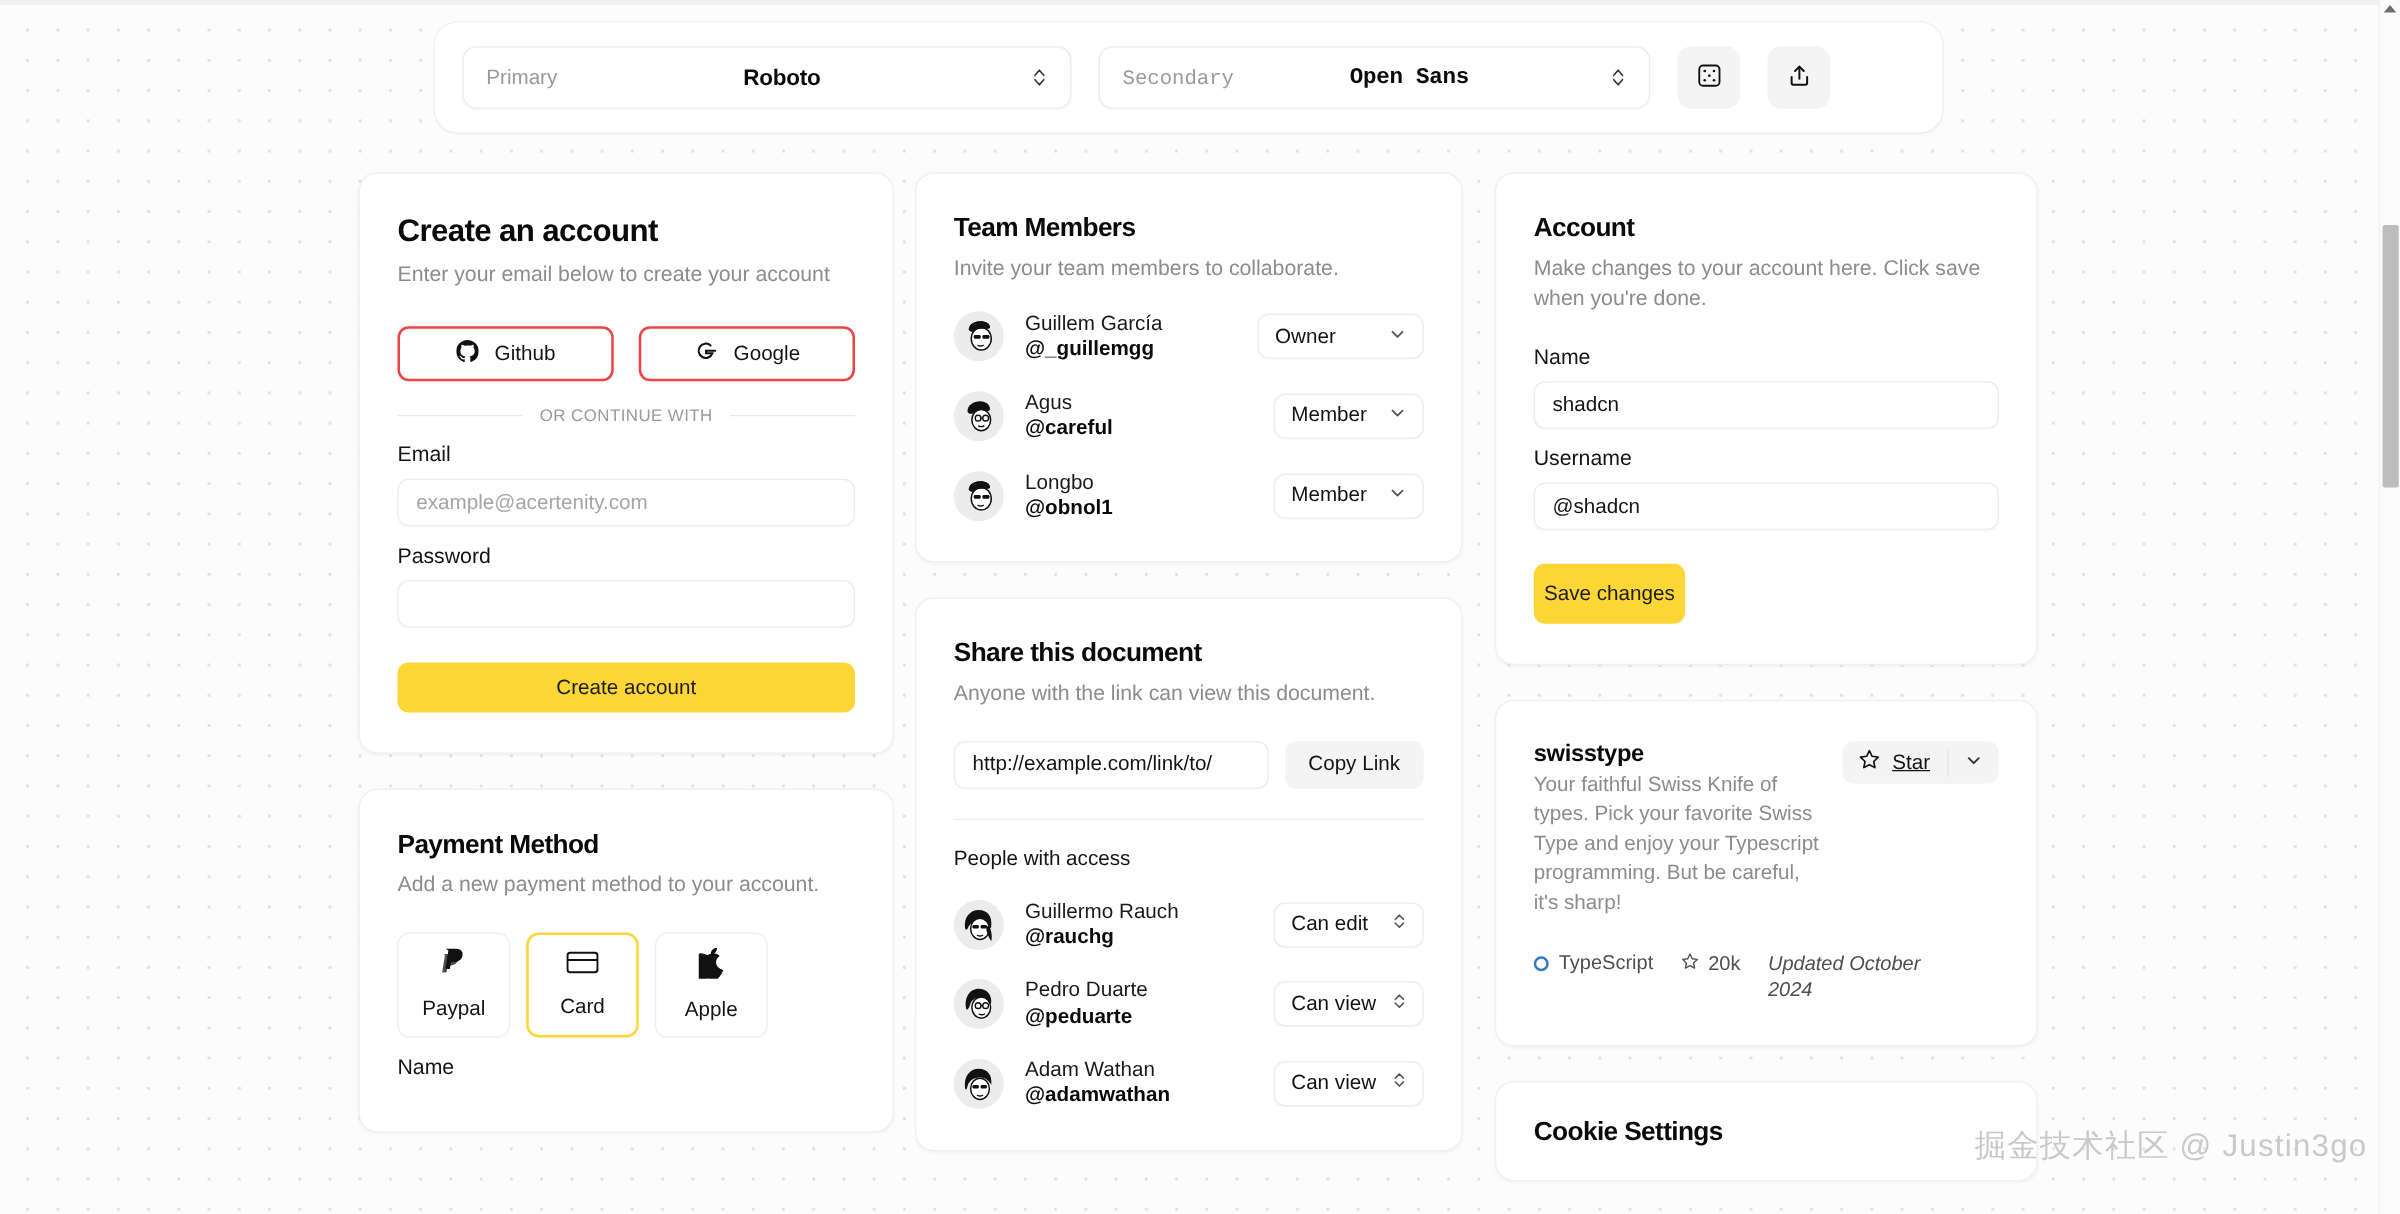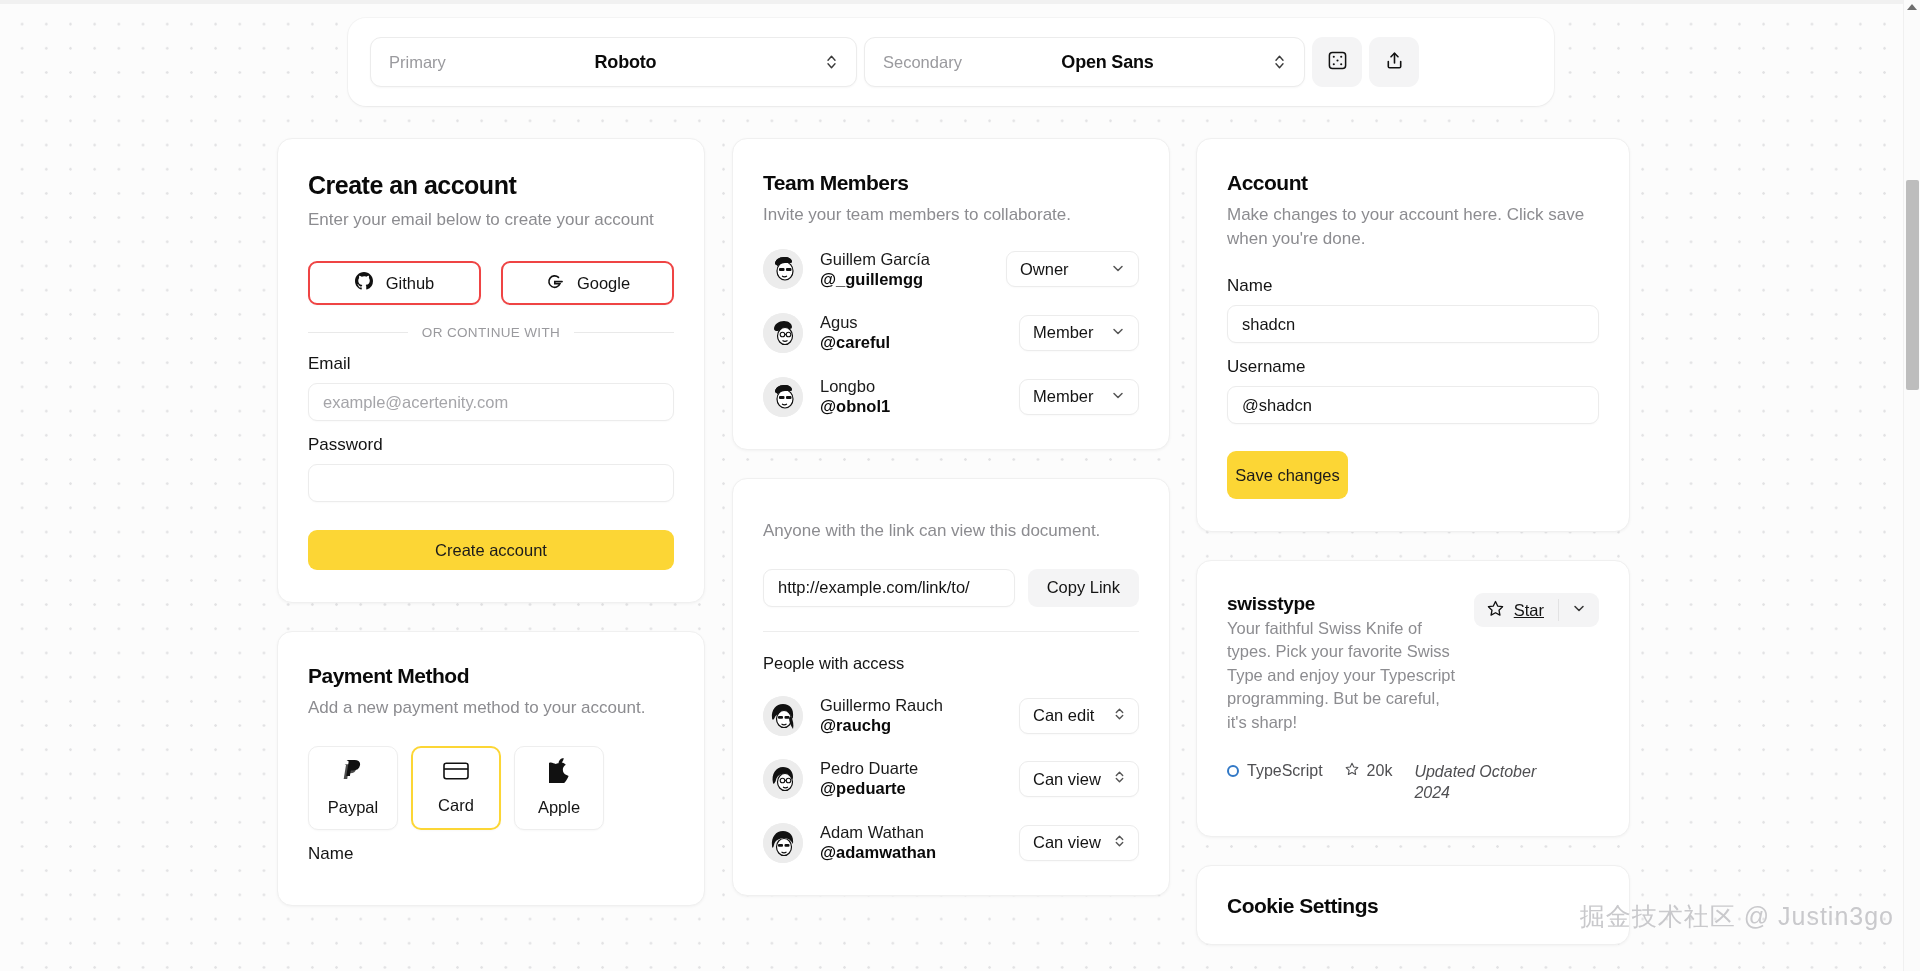--- a/index.html
+++ b/index.html
@@ -27,53 +27,53 @@
   .toolbar {
     position: absolute;
     left: 348px; top: 18px;
     width: 1206px; height: 88px;
     background: #ffffff;
     border-radius: 18px;
     box-shadow: 0 1px 3px rgba(0,0,0,0.055), 0 0 0 1px rgba(0,0,0,0.028);
     display: flex;
     align-items: center;
     padding: 0 22px;
-    gap: 7px;
+    gap: 22px;
   }
   .fontselect {
     height: 50px;
     background: #fff;
     border: 1px solid #ececec;
     border-radius: 11px;
     box-shadow: 0 1px 2px rgba(0,0,0,0.035);
     display: flex; align-items: center;
     padding: 0 18px;
     position: relative;
   }
   .fontselect.primary { width: 487px; }
-  .fontselect.secondary { width: 441px; }
+  .fontselect.secondary { width: 441px; font-family: Liberation Mono, monospace; }
   .fs-label { font-size: 16.5px; color: #9a9a9e; flex: 0 0 auto; }
   .fs-value {
     flex: 1; text-align: center;
     font-size: 18px; font-weight: 700; color: #0a0a0a;
     letter-spacing: -0.2px;
     margin-left: -20px;
   }
   .chev-updown { width: 13px; height: 20px; flex:0 0 auto; color:#3a3a3a; }
   .iconbtn {
     width: 50px; height: 50px;
     background: #f4f4f5;
     border-radius: 11px;
     display:flex; align-items:center; justify-content:center;
     border: none; cursor: pointer;
   }
 
   
   .col { position: absolute; }
-  .col-left  { left: 277px;  top: 138px; width: 428px; }
+  .col-left  { left: 287px;  top: 138px; width: 428px; }
   .col-mid   { left: 732px;  top: 138px; width: 438px; }
   .col-right { left: 1196px; top: 138px; width: 434px; }
 
   .card {
     background: #ffffff;
     border: 1px solid #f0f0f0;
     border-radius: 15px;
     box-shadow: 0 1px 3px rgba(0,0,0,0.045);
     padding: 32px 30px 32px 30px;
     margin-bottom: 28px;
@@ -442,20 +442,21 @@
         <div class="rolebtn">
           <span>Member</span>
           <span><svg width="14" height="14" viewBox="0 0 14 14" fill="none" stroke="#555" stroke-width="1.5" stroke-linecap="round" stroke-linejoin="round">
                 <path d="M3 5.5 L7 9.5 L11 5.5"></path>
               </svg></span>
         </div>
       </div>
     </div>
 
     <div class="card">
+      <div class="card-title sm">Share this document</div>
       <div class="card-desc">Anyone with the link can view this document.</div>
 
       <div class="sharerow">
         <input class="inp" type="text" value="http://example.com/link/to/" style="">
         <button class="copybtn">Copy Link</button>
       </div>
 
       <div class="hr"></div>
       <div class="sublabel">People with access</div>
 

